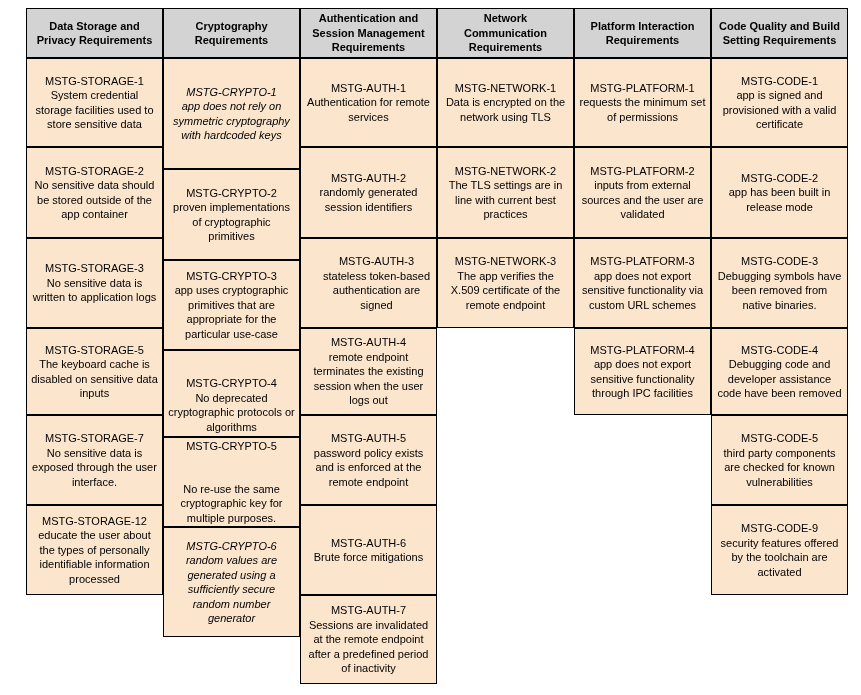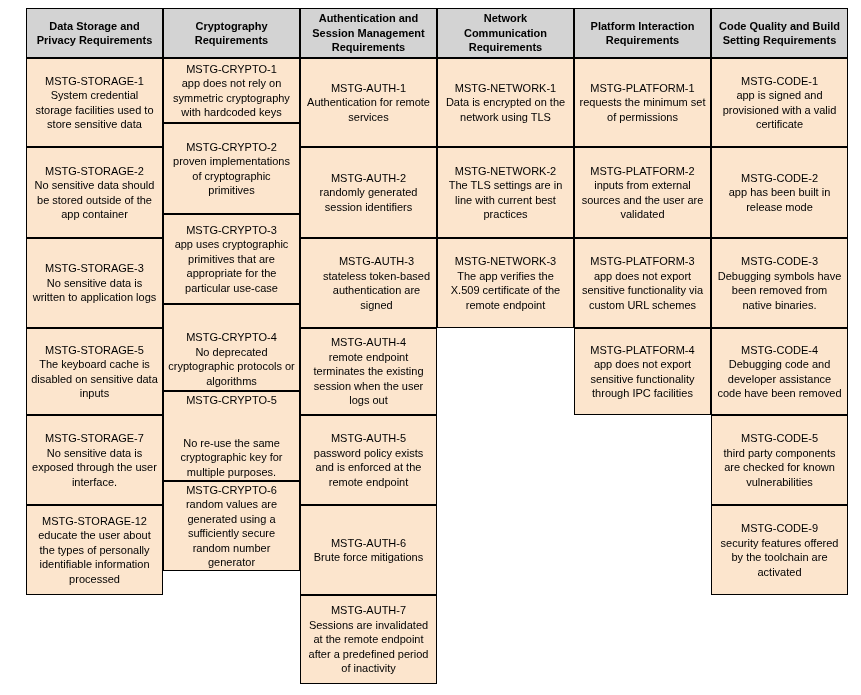--- a/index.html
+++ b/index.html
@@ -77,41 +77,41 @@
     <span class="code">MSTG-STORAGE-7</span>
     <span class="desc">No sensitive data is exposed through the user interface.</span>
   </div>
         <div class="cell" style="height: 90px;">
     <span class="code">MSTG-STORAGE-12</span>
     <span class="desc">educate the user about the types of personally identifiable information processed</span>
   </div>
       </div>
       <div class="col">
     <div class="cell header">Cryptography Requirements</div>
-  <div class="cell" style="height: 65px;">
+  <div class="cell" style="height: 111px; font-style: italic;">
     <span class="code">MSTG-CRYPTO-1</span>
     <span class="desc">app does not rely on symmetric cryptography with hardcoded keys</span>
   </div>
         <div class="cell" style="height: 91px;">
     <span class="code">MSTG-CRYPTO-2</span>
     <span class="desc">proven implementations of cryptographic primitives</span>
   </div>
         <div class="cell" style="height: 90px;">
     <span class="code">MSTG-CRYPTO-3</span>
     <span class="desc">app uses cryptographic primitives that are appropriate for the particular use-case</span>
   </div>
         <div class="cell" style="height: 87px; justify-content: flex-end;">
     <span class="code">MSTG-CRYPTO-4</span>
     <span class="desc">No deprecated cryptographic protocols or algorithms</span>
   </div>
         <div class="cell" style="height: 90px; gap: 28px;">
     <span class="code">MSTG-CRYPTO-5</span>
     <span class="desc">No re-use the same cryptographic key for multiple purposes.</span>
   </div>
-        <div class="cell" style="height: 90px;">
+        <div class="cell" style="height: 110px; font-style: italic;">
     <span class="code">MSTG-CRYPTO-6</span>
     <span class="desc">random values are generated using a sufficiently secure random number generator</span>
   </div>
       </div>
       <div class="col">
     <div class="cell header">Authentication and Session Management Requirements</div>
   <div class="cell" style="height: 89px;">
     <span class="code">MSTG-AUTH-1</span>
     <span class="desc">Authentication for remote services</span>
   </div>

